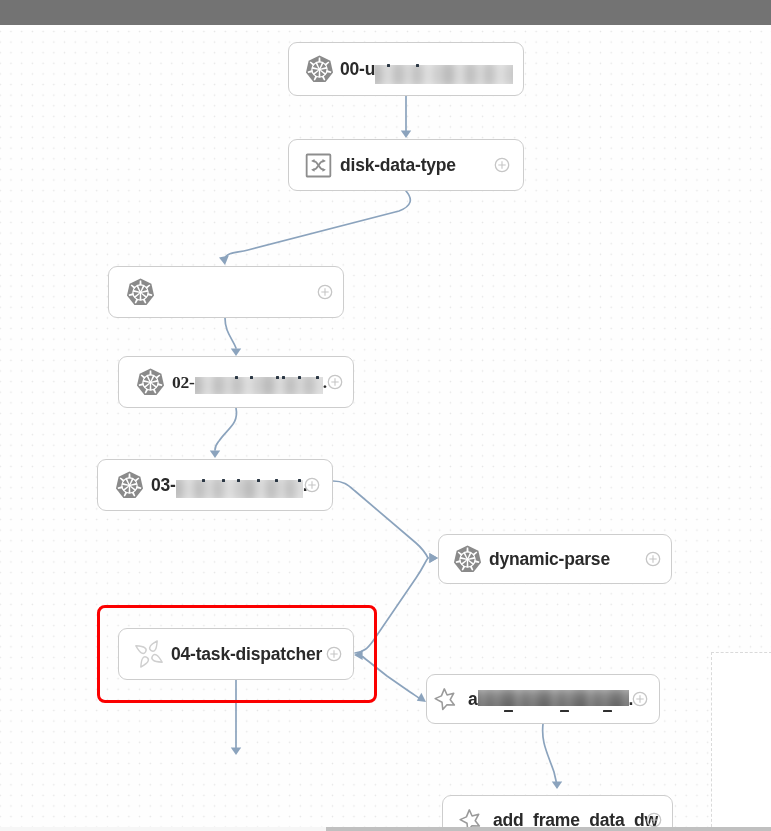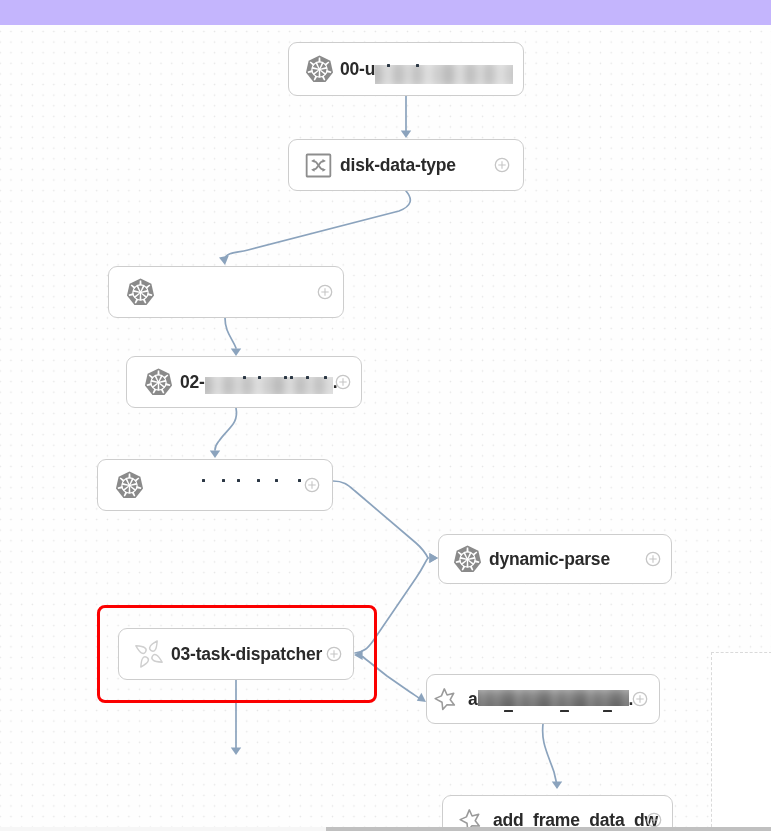--- a/index.html
+++ b/index.html
@@ -1,19 +1,19 @@
 <!DOCTYPE html>
 <html><head>
 <meta charset="utf-8">
 <title>workflow-graph</title>
 <style>
 html,body{margin:0;padding:0;}
 body{width:771px;height:831px;overflow:hidden;background:#ffffff;
   font-family:"Liberation Sans",sans-serif;}
-#root{position:relative;width:771px;height:831px;overflow:hidden;background:#c4b5fd;}
+#root{position:relative;width:771px;height:831px;overflow:hidden;background:#737373;}
 #grid{position:absolute;left:0;top:25px;width:771px;height:806px;
   background-color:#fefefe;
   background-image:radial-gradient(circle at 50% 50%, #e5e5e5 0.75px, rgba(254,254,254,0) 1.05px);
   background-size:10.72px 10.62px;background-position:5.6px 1.2px;}
 #edges{position:absolute;left:0;top:0;width:771px;height:831px;pointer-events:none;overflow:visible;}
 .node{position:absolute;box-sizing:border-box;background:#ffffff;
   border:1.35px solid #cdcdcd;border-radius:9px;}
 .nrow{position:absolute;left:0;top:0;right:0;bottom:0;display:flex;align-items:center;overflow:hidden;}
 .nico{flex:0 0 auto;display:flex;align-items:center;justify-content:center;}
 .nlabel{margin-left:7px;font-size:17.5px;font-weight:700;color:#2a2a2a;position:relative;top:0.5px;
@@ -140,21 +140,21 @@
             <circle cx="12" cy="12" r="1.35" fill="#fff"></circle>
             <path d="M12.90 6.00L12.62 2.10L11.38 2.10L11.10 6.00Z M17.25 8.96L20.13 6.31L19.35 5.34L16.13 7.56Z M17.65 14.21L21.51 14.81L21.79 13.60L18.05 12.46Z M13.79 17.80L15.74 21.19L16.85 20.65L15.41 17.02Z M8.59 17.02L7.15 20.65L8.26 21.19L10.21 17.80Z M5.95 12.46L2.21 13.60L2.49 14.81L6.35 14.21Z M7.87 7.56L4.65 5.34L3.87 6.31L6.75 8.96Z M12.99 11.09L15.50 6.47L14.14 5.82L12.09 10.66Z M13.33 12.21L18.50 11.28L18.17 9.82L13.11 11.23Z M12.67 13.17L16.61 16.64L17.55 15.47L13.29 12.39Z M11.50 13.25L11.25 18.50L12.75 18.50L12.50 13.25Z M10.71 12.39L6.45 15.47L7.39 16.64L11.33 13.17Z M10.89 11.23L5.83 9.82L5.50 11.28L10.67 12.21Z M11.91 10.66L9.86 5.82L8.50 6.47L11.01 11.09Z" fill="#fff"></path>
           </svg>
         </div>
   </div>
   <div class="plus" style="left:208px"><svg viewBox="0 0 16 16" width="16" height="16">
           <circle cx="8" cy="8" r="6.7" fill="none" stroke="#c6c6c6" stroke-width="1.3"></circle>
           <path d="M8 4.3V11.7M4.3 8H11.7" stroke="#c6c6c6" stroke-width="1.1" stroke-linecap="butt"></path>
         </svg></div>
 </div>
-<div class="node" style="left:126px;top:356px;width:236px;height:52px;">
+<div class="node" style="left:118px;top:356px;width:236px;height:52px;font-family:Liberation Serif, serif;">
   <div class="nrow">
     <div class="nico" style="margin-left:17px">
           <svg viewBox="0 0 24 24" width="29" height="29">
             <path d="M12.00 0.50L20.99 4.83L23.21 14.56L16.99 22.36L7.01 22.36L0.79 14.56L3.01 4.83Z" fill="#8a8a8a"></path>
             <circle cx="12" cy="12" r="6.3" fill="none" stroke="#fff" stroke-width="1"></circle>
             <circle cx="12" cy="12" r="1.35" fill="#fff"></circle>
             <path d="M12.90 6.00L12.62 2.10L11.38 2.10L11.10 6.00Z M17.25 8.96L20.13 6.31L19.35 5.34L16.13 7.56Z M17.65 14.21L21.51 14.81L21.79 13.60L18.05 12.46Z M13.79 17.80L15.74 21.19L16.85 20.65L15.41 17.02Z M8.59 17.02L7.15 20.65L8.26 21.19L10.21 17.80Z M5.95 12.46L2.21 13.60L2.49 14.81L6.35 14.21Z M7.87 7.56L4.65 5.34L3.87 6.31L6.75 8.96Z M12.99 11.09L15.50 6.47L14.14 5.82L12.09 10.66Z M13.33 12.21L18.50 11.28L18.17 9.82L13.11 11.23Z M12.67 13.17L16.61 16.64L17.55 15.47L13.29 12.39Z M11.50 13.25L11.25 18.50L12.75 18.50L12.50 13.25Z M10.71 12.39L6.45 15.47L7.39 16.64L11.33 13.17Z M10.89 11.23L5.83 9.82L5.50 11.28L10.67 12.21Z M11.91 10.66L9.86 5.82L8.50 6.47L11.01 11.09Z" fill="#fff"></path>
           </svg>
         </div>
     <div class="nlabel" style="margin-left:7px">
@@ -177,20 +177,25 @@
 <div class="node" style="left:97px;top:459px;width:236px;height:52px;">
   <div class="nrow">
     <div class="nico" style="margin-left:17px">
           <svg viewBox="0 0 24 24" width="29" height="29">
             <path d="M12.00 0.50L20.99 4.83L23.21 14.56L16.99 22.36L7.01 22.36L0.79 14.56L3.01 4.83Z" fill="#8a8a8a"></path>
             <circle cx="12" cy="12" r="6.3" fill="none" stroke="#fff" stroke-width="1"></circle>
             <circle cx="12" cy="12" r="1.35" fill="#fff"></circle>
             <path d="M12.90 6.00L12.62 2.10L11.38 2.10L11.10 6.00Z M17.25 8.96L20.13 6.31L19.35 5.34L16.13 7.56Z M17.65 14.21L21.51 14.81L21.79 13.60L18.05 12.46Z M13.79 17.80L15.74 21.19L16.85 20.65L15.41 17.02Z M8.59 17.02L7.15 20.65L8.26 21.19L10.21 17.80Z M5.95 12.46L2.21 13.60L2.49 14.81L6.35 14.21Z M7.87 7.56L4.65 5.34L3.87 6.31L6.75 8.96Z M12.99 11.09L15.50 6.47L14.14 5.82L12.09 10.66Z M13.33 12.21L18.50 11.28L18.17 9.82L13.11 11.23Z M12.67 13.17L16.61 16.64L17.55 15.47L13.29 12.39Z M11.50 13.25L11.25 18.50L12.75 18.50L12.50 13.25Z M10.71 12.39L6.45 15.47L7.39 16.64L11.33 13.17Z M10.89 11.23L5.83 9.82L5.50 11.28L10.67 12.21Z M11.91 10.66L9.86 5.82L8.50 6.47L11.01 11.09Z" fill="#fff"></path>
           </svg>
         </div>
+    <div class="nlabel" style="margin-left:7px">
+      <span>03-</span>
+      <span class="redact" style="width:127px;top:3px;height:18px"></span>
+      <span>.</span>
+    </div>
   </div>
   <div class="asc" style="left:104px;top:19px"></div>
   <div class="asc" style="left:124px;top:19px"></div>
   <div class="asc" style="left:139px;top:19px"></div>
   <div class="asc" style="left:159px;top:19px"></div>
   <div class="asc" style="left:177px;top:19px"></div>
   <div class="asc" style="left:200px;top:19px"></div>
   <div class="plus" style="left:206px"><svg viewBox="0 0 16 16" width="16" height="16">
           <circle cx="8" cy="8" r="6.7" fill="none" stroke="#c6c6c6" stroke-width="1.3"></circle>
           <path d="M8 4.3V11.7M4.3 8H11.7" stroke="#c6c6c6" stroke-width="1.1" stroke-linecap="butt"></path>
@@ -216,21 +221,21 @@
         </svg></div>
 </div>
 <div class="node" style="left:118px;top:628px;width:236px;height:52px;">
   <div class="nrow">
     <div class="nico" style="margin-left:15px">
           <svg viewBox="0 0 24 24" width="30" height="30">
             <path d="M1.48 5.43C3.63 9.02 4.48 10.42 5.87 11.06A2.45 2.45 0 0 0 8.46 6.90C7.28 5.93 5.65 5.78 1.48 5.43Z M18.57 1.48C14.98 3.63 13.58 4.48 12.94 5.87A2.45 2.45 0 0 0 17.10 8.46C18.07 7.28 18.22 5.65 18.57 1.48Z M22.52 18.57C20.37 14.98 19.52 13.58 18.13 12.94A2.45 2.45 0 0 0 15.54 17.10C16.72 18.07 18.35 18.22 22.52 18.57Z M5.43 22.52C9.02 20.37 10.42 19.52 11.06 18.13A2.45 2.45 0 0 0 6.90 15.54C5.93 16.72 5.78 18.35 5.43 22.52Z" fill="none" stroke="#cfcfcf" stroke-width="1.1" stroke-linejoin="round"></path>
           </svg>
         </div>
     <div class="nlabel" style="margin-left:7px">
-      <span>03-task-dispatcher</span>
+      <span>04-task-dispatcher</span>
     </div>
   </div>
   <div class="plus" style="left:207px"><svg viewBox="0 0 16 16" width="16" height="16">
           <circle cx="8" cy="8" r="6.7" fill="none" stroke="#c6c6c6" stroke-width="1.3"></circle>
           <path d="M8 4.3V11.7M4.3 8H11.7" stroke="#c6c6c6" stroke-width="1.1" stroke-linecap="butt"></path>
         </svg></div>
 </div>
 <div class="node" style="left:426px;top:674px;width:234px;height:50px;">
   <div class="nrow">
     <div class="nico" style="margin-left:5px">

